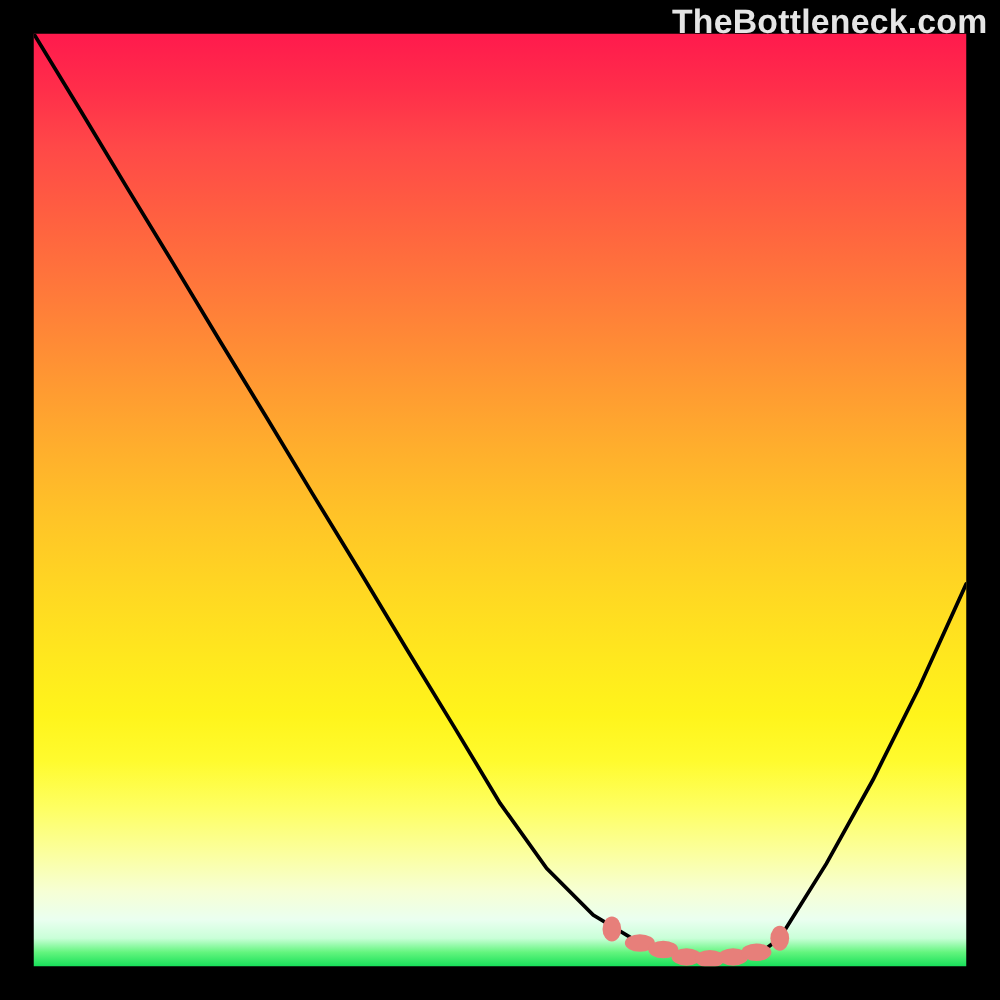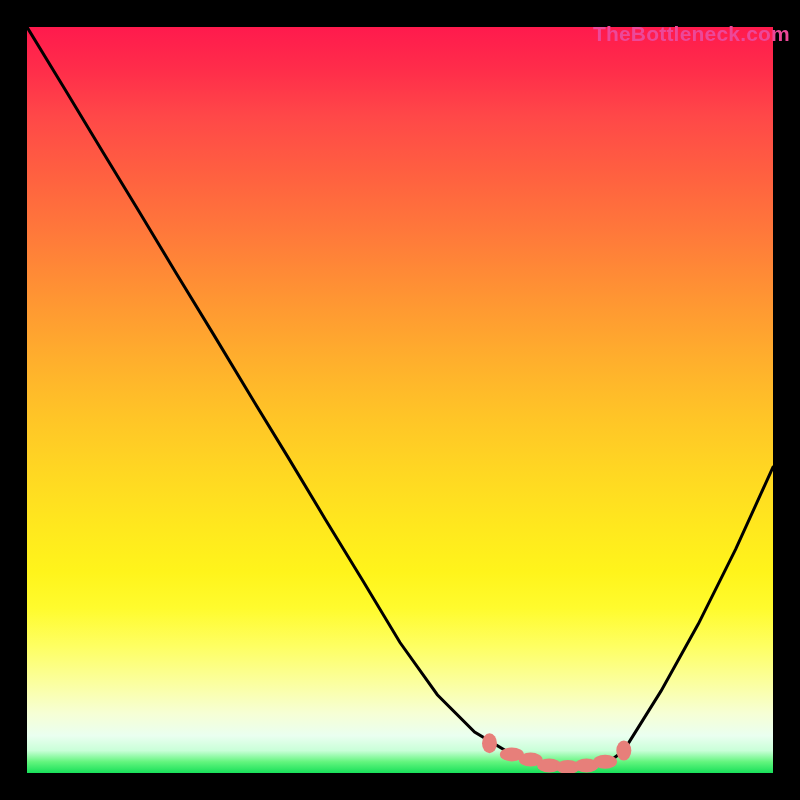--- a/index.html
+++ b/index.html
@@ -7,27 +7,26 @@
   .wrapper {
     width: 800px;
     height: 800px;
     background: #000;
     position: relative;
   }
   .watermark {
     position: absolute;
     top: 2px;
     right: 10px;
-    color: #ec4899;
+    color: #e5e5e5;
     font-family: Arial, Helvetica, sans-serif;
-    font-size: 21px;
+    font-size: 27px;
     font-weight: bold;
     letter-spacing: 0.2px;
     z-index: 10;
-    margin-top: 20px;
   }
   .plot {
     position: absolute;
     left: 27px;
     top: 27px;
     width: 746px;
     height: 746px;
   }
   .gradient {
     position: absolute;

